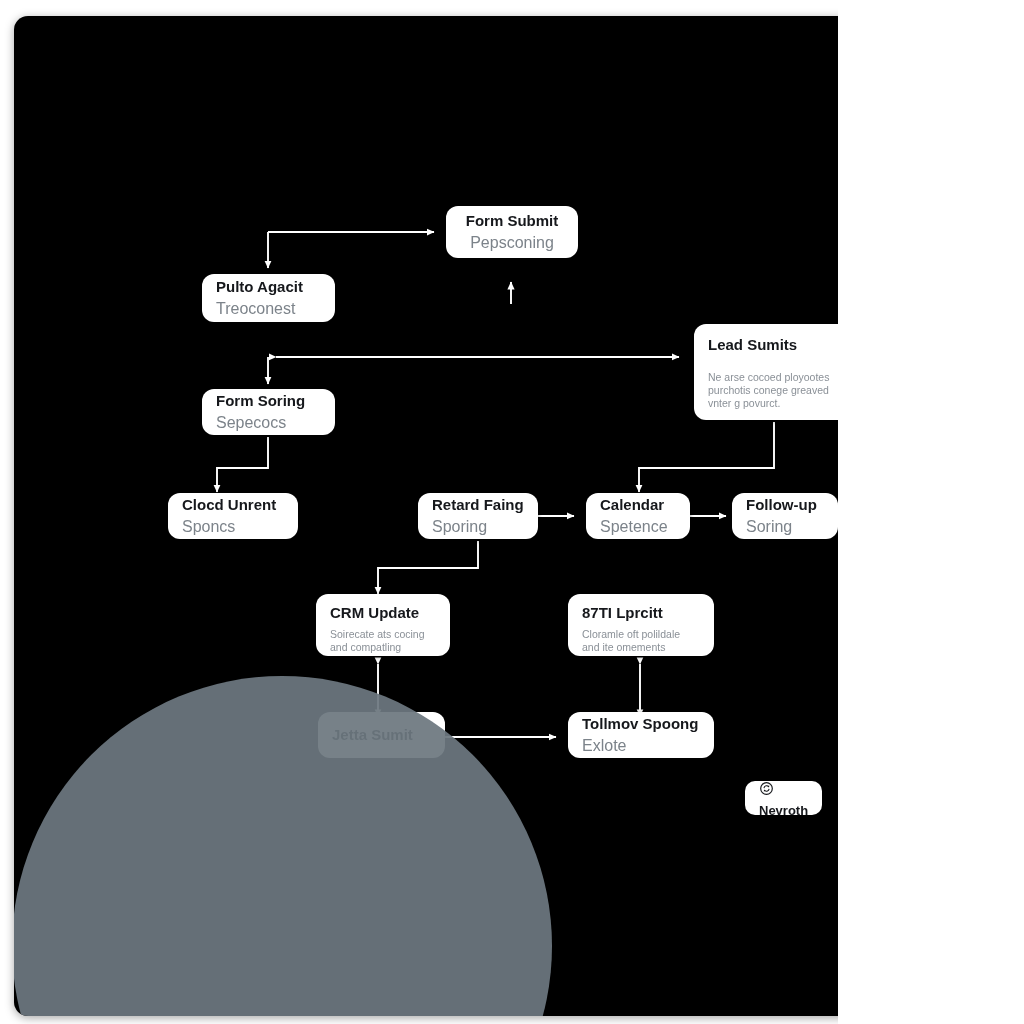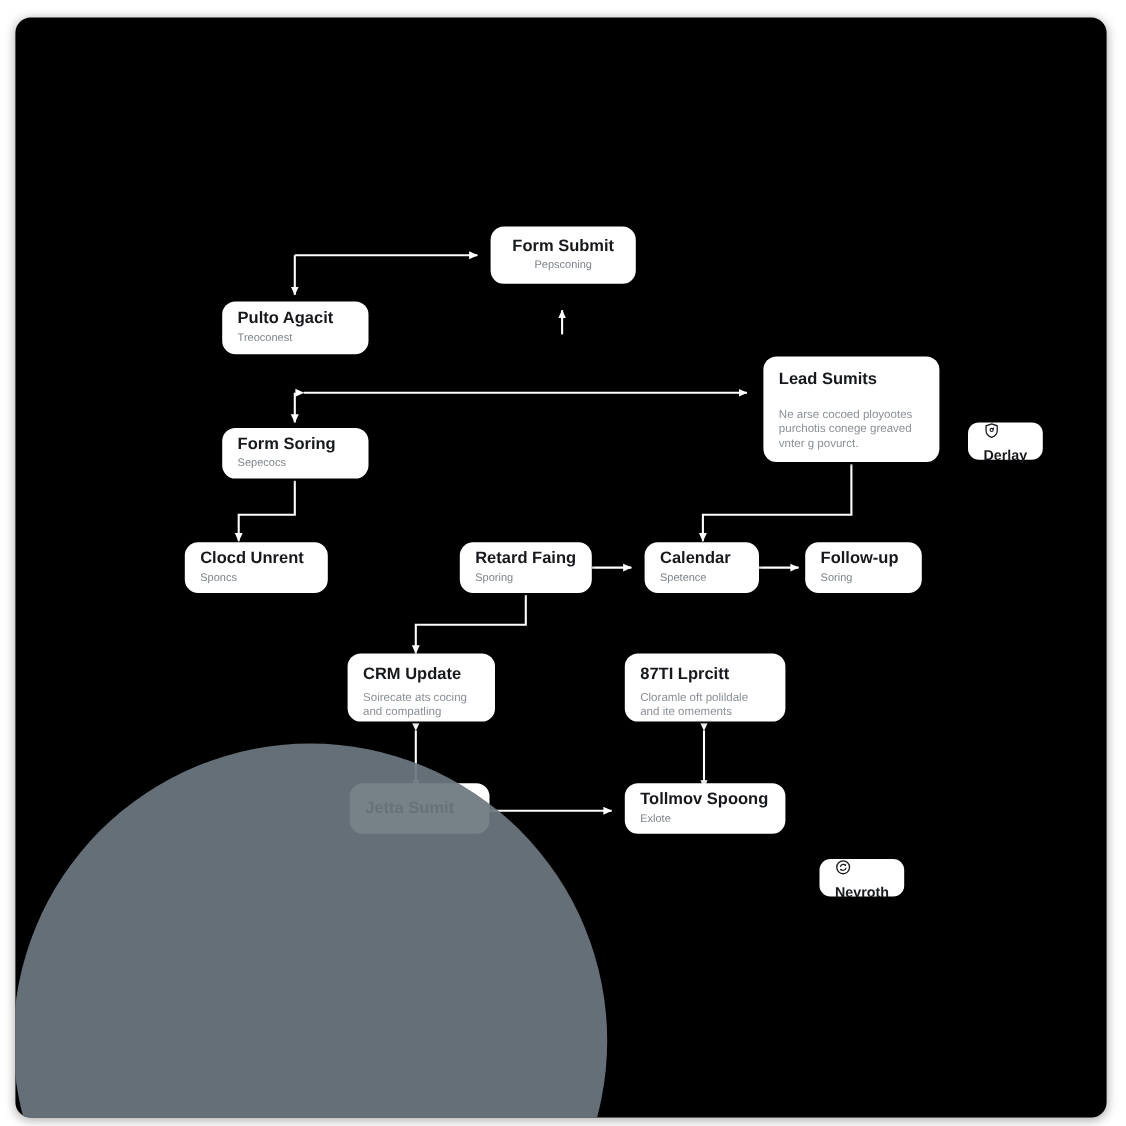--- a/index.html
+++ b/index.html
@@ -3,21 +3,21 @@
 <meta charset="utf-8">
 <style>
   html, body {
     margin: 0;
     padding: 0;
     background: #ffffff;
     font-family: "Liberation Sans", sans-serif;
   }
   #stage {
     position: relative;
-    width: 1024px;
+    width: 838px;
     height: 1024px;
     background: #ffffff;
     overflow: hidden;
   }
   
   #canvas {
     position: absolute;
     left: 14px;
     top: 16px;
     width: 992px;
@@ -59,21 +59,21 @@
     box-shadow: 0 1px 4px rgba(0,0,0,0.45);
   }
   .node .title {
     font-size: 15px;
     font-weight: bold;
     color: #16181c;
     line-height: 1.2;
     white-space: nowrap;
   }
   .node .sub {
-    font-size: 10px;
+    font-size: 16px;
     color: #7c838a;
     line-height: 1.25;
     margin-top: 3px;
   }
   .node.body .sub { margin-top: 12px; font-size: 10.5px; color: #8a9097; }
   .badge {
     position: absolute;
     background: #ffffff;
     border-radius: 10px;
     height: 34px;

